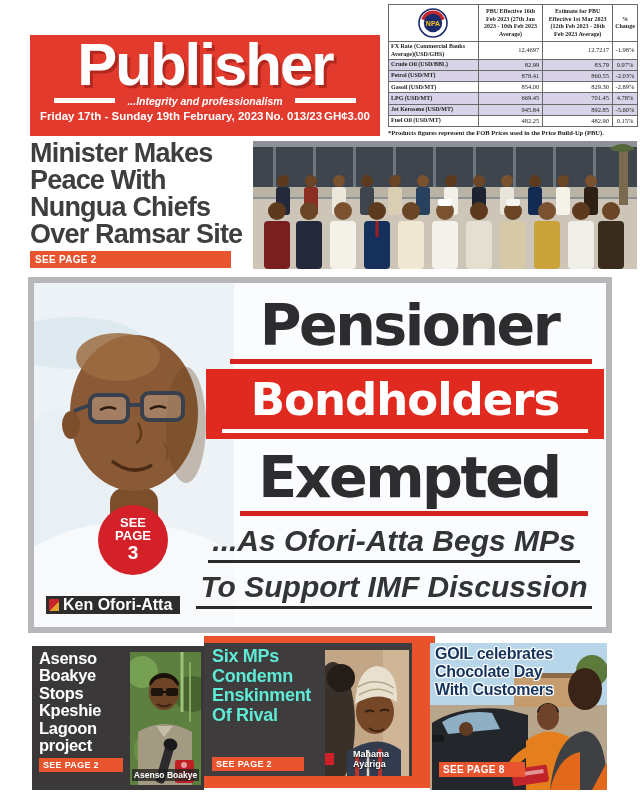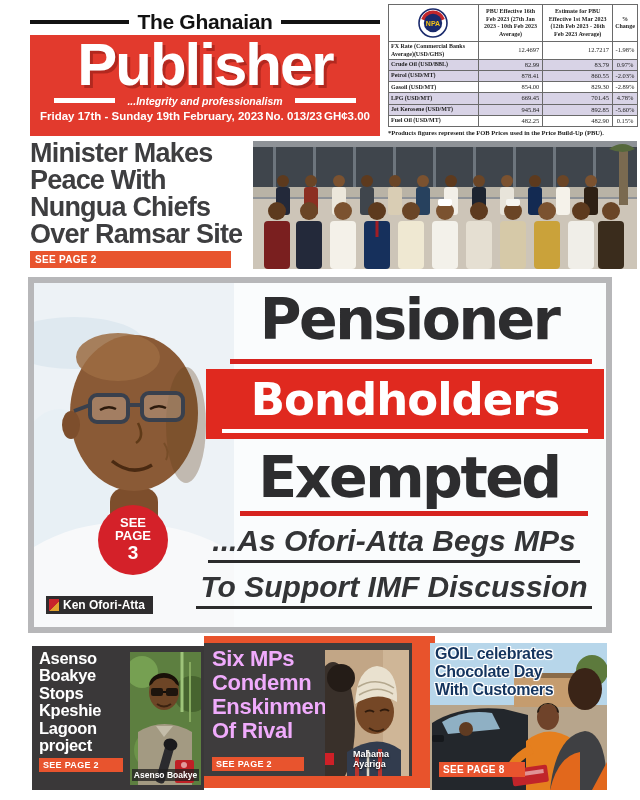--- a/index.html
+++ b/index.html
@@ -43,81 +43,76 @@
                     padding-left:5px;box-sizing:border-box;}
   .group-photo{position:absolute;left:253px;top:141px;width:384px;height:128px;}
 
   
   .main-panel{position:absolute;left:28px;top:277px;width:584px;height:356px;
               border:6px solid #b7b7b9;box-sizing:border-box;background:#fafcfd;}
   .portrait{position:absolute;left:0;top:0;width:200px;height:344px;}
   .hl1,.hl3{position:absolute;left:180px;width:390px;text-align:center;color:#2d2d2f;
             font-family:"DejaVu Sans",sans-serif;font-weight:800;font-size:57px;line-height:1;
             letter-spacing:-2.5px;}
-  .hl1{top:8px;text-align:center;} .hl3{top:166px;}
+  .hl1{top:14px;text-align:center;} .hl3{top:166px;}
   .redrule{position:absolute;background:#d6231f;height:5px;}
   .rule1{left:196px;top:76px;width:362px;}
   .rule2{left:206px;top:228px;width:348px;}
   .bondbox{position:absolute;left:172px;top:86px;width:398px;height:70px;background:#e0291f;
            color:#fff;text-align:center;font-family:"DejaVu Sans",sans-serif;font-weight:800;
            font-size:45px;line-height:62px;letter-spacing:-1px;}
   .bondline{position:absolute;left:16px;right:16px;bottom:6px;height:4px;background:#fff;}
   .sub1,.sub2{position:absolute;left:148px;width:424px;text-align:center;color:#333436;
               font-style:italic;font-weight:700;font-size:30px;line-height:1.2;}
   .sub1{top:240px;} .sub2{top:286px;}
   .sub1 span,.sub2 span{display:inline-block;border-bottom:3px solid #2b2b2b;padding:0 4px 1px 4px;}
   .see3{position:absolute;left:64px;top:222px;width:70px;height:70px;border-radius:50%;
         background:#d42129;color:#fff;text-align:center;font-weight:800;box-sizing:border-box;
         padding-top:11px;line-height:1.0;}
   .see3 .l{font-size:13px;} .see3 .n{font-size:19px;margin-top:1px;}
   .kencap{position:absolute;left:12px;top:313px;height:18px;background:#2e2c2d;color:#fff;
-          font-weight:700;font-size:12px;line-height:18px;display:flex;align-items:center;
+          font-weight:700;font-size:16px;line-height:18px;display:flex;align-items:center;
           gap:4px;padding:0 8px 0 3px;}
   .flagchip{width:10px;height:12px;background:linear-gradient(135deg,#c8242b 0 55%,#e0a32e 55% 100%);
             display:inline-block;}
 
   
   .panelA{position:absolute;left:32px;top:646px;width:172px;height:144px;background:#3a3839;}
   .panelA .lines{position:absolute;left:7px;top:4px;color:#fff;font-weight:800;
                  font-size:16.5px;line-height:1.06;letter-spacing:-0.3px;}
   .panelA .seepage{position:absolute;left:7px;top:112px;width:84px;height:14px;line-height:14px;
                    font-size:9px;padding-left:4px;box-sizing:border-box;}
   .photoA{position:absolute;right:3px;top:6px;width:71px;height:133px;}
   .photoA .cap{position:absolute;left:2px;right:2px;bottom:4px;background:rgba(35,33,33,.78);
                color:#fff;font-size:8.5px;font-weight:700;text-align:center;line-height:12px;}
 
   .panelB-frame{position:absolute;left:204px;top:636px;width:231px;height:152px;background:#e8532c;}
   .panelB{position:absolute;left:0;top:7px;width:208px;height:133px;background:#3e3c3d;}
-  .panelB .lines{position:absolute;left:8px;top:4px;color:#f0abfc;font-weight:800;
-                 font-size:22px;line-height:1.09;letter-spacing:-0.3px;}
+  .panelB .lines{position:absolute;left:8px;top:4px;color:#5eead4;font-weight:800;
+                 font-size:18px;line-height:1.09;letter-spacing:-0.3px;}
   .panelB .seepage{position:absolute;left:8px;top:114px;width:92px;height:14px;line-height:14px;
                    font-size:9px;padding-left:4px;box-sizing:border-box;}
   .photoB{position:absolute;left:121px;top:7px;width:84px;height:126px;}
   .photoB .cap{position:absolute;left:0;right:0;bottom:7px;display:flex;align-items:center;gap:19px;
                color:#fff;font-size:9px;font-weight:700;text-shadow:0 1px 2px rgba(0,0,0,.8);}
   .photoB .cap .sq{width:9px;height:12px;background:#cf2027;flex:0 0 auto;}
 
   .panelC{position:absolute;left:430px;top:643px;width:202px;height:147px;}
   .panelC .lines{position:absolute;left:5px;top:2px;color:#14345e;font-weight:800;font-size:16px;
                  line-height:1.13;letter-spacing:-0.3px;
                  text-shadow:1px 1px 0 #fff,-1px -1px 0 #fff,1px -1px 0 #fff,-1px 1px 0 #fff,0 0 3px #fff;}
   .panelC .seepage{position:absolute;left:9px;top:119px;width:86px;height:15px;line-height:15px;
                    font-size:10px;padding-left:4px;box-sizing:border-box;}
   svg{display:block;}
 </style>
 </head>
 <body>
 
 <div class="page">
 
-  <div class="kicker">
-    <span class="rule"></span>
-    <span>The Ghanaian</span>
-    <span class="rule"></span>
-  </div>
   <div class="redbox">
     <div class="pubtitle">Publisher</div>
     <div class="tagrow">
       <span class="wbar"></span>
       <span class="tagline">...Integrity and professionalism</span>
       <span class="wbar"></span>
     </div>
     <div class="daterow">
       <span>Friday 17th  - Sunday 19th February, 2023</span>
       <span>No. 013/23</span>

